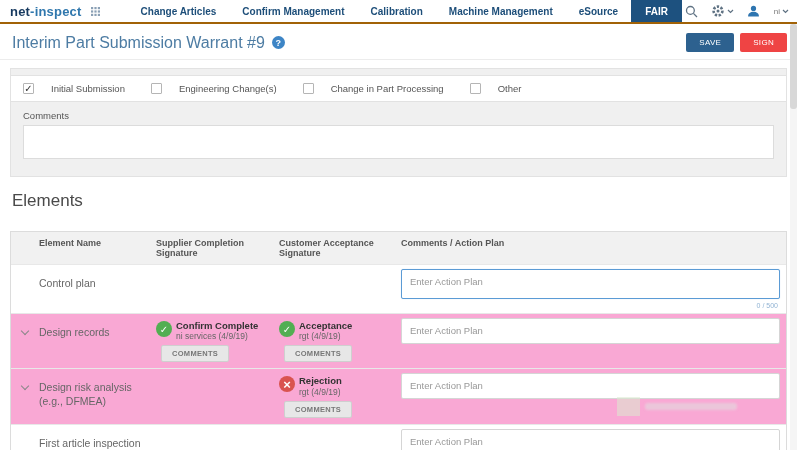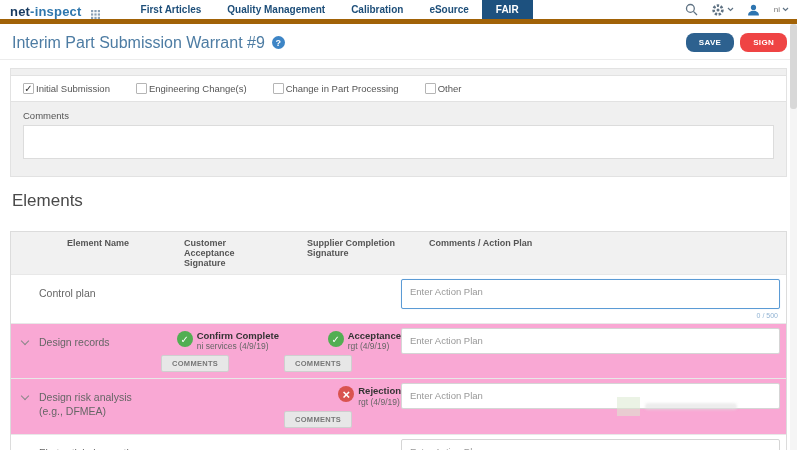--- a/index.html
+++ b/index.html
@@ -1,77 +1,77 @@
 <!DOCTYPE html>
 <html><head>
 <meta charset="utf-8">
 <style>
   * { box-sizing: border-box; margin: 0; padding: 0; }
   html,body { width:797px; height:450px; overflow:hidden; background:#fff;
     font-family:"Liberation Sans","DejaVu Sans",sans-serif; color:#444; position:relative; }
 
   
-  .nav { height:24px; display:flex; align-items:flex-end; background:#fff;
-    border-bottom:5px solid #a16207; padding-left:10px; position:relative; z-index:5; }
+  .nav { height:24px; display:flex; align-items:center; background:#fff;
+    border-bottom:2px solid #a16207; padding-left:10px; position:relative; z-index:5; }
   .logo { font-size:13px; font-weight:bold; color:#16395f; letter-spacing:.2px; white-space:nowrap; }
   .logo .lo2 { color:#2f77ad; font-weight:bold; }
   .apps-icon { margin-left:9px; display:inline-flex; }
   .nav-items { display:flex; align-items:center; margin-left:28px; height:100%; }
   .nav-item { font-size:10px; font-weight:600; color:#1d4e79; padding:0 13px; height:100%;
     display:flex; align-items:center; cursor:pointer; white-space:nowrap; }
   .nav-item.active { background:#1d517f; color:#fff; padding:0 14px; }
   .nav-right { margin-left:auto; display:flex; align-items:center; gap:13px; padding-right:8px; height:100%; }
   .icon-btn { display:inline-flex; align-items:center; gap:2px; cursor:pointer; }
   .user-label { font-size:8px; color:#777;margin-left:12px; }
 
   
   .title-row { display:flex; align-items:center; padding:9px 10px 7px 12px; border-bottom:1px solid #ececec; }
   .page-title { font-size:16px; font-weight:400; color:#4d7ca3; }
   .help-icon { width:13px; height:13px; border-radius:50%; background:#3d85c6; color:#fff;
     display:inline-flex; align-items:center; justify-content:center; font-size:9px; font-weight:bold;
     margin-left:7px; }
   .help-icon::after { content:"?"; }
   .btns { margin-left:auto; display:flex; gap:6px; }
-  .btn { border:none; color:#fff; font-size:8px; font-weight:700; padding:5px 13px;
-    border-radius:8px; cursor:pointer; font-family:inherit; letter-spacing:.3px;text-align:right; }
+  .btn { border:none; color:#fff; font-size:8px; font-weight:400; padding:5px 13px;
+    border-radius:2px; cursor:pointer; font-family:inherit; letter-spacing:.3px;text-align:right; }
   .btn-save { background:#2d618f; }
   .btn-sign { background:#ef4444; }
 
   .content { padding:0 10px; }
 
   
   .section-title { font-size:11px; color:#4a4a4a; padding:8px 2px 6px; border-bottom:1px solid #e6e6e6; }
   .reason-panel { border:1px solid #e2e2e2; background:#f0f0f0; margin-top:8px; }
   .checkbox-strip { background:#fff; border-top:1px solid #e2e2e2; border-bottom:1px solid #e2e2e2;
     margin-top:6px; padding:7px 12px; display:flex; align-items:center; gap:26px; }
-  .cb-item { display:flex; align-items:flex-end; gap:2px; cursor:pointer; }
+  .cb-item { display:flex; align-items:flex-end; gap:17px; cursor:pointer; }
   .cb-box { width:11px; height:11px; border:1px solid #b5b5b5; background:#fff; border-radius:1px;
     display:inline-flex; align-items:center; justify-content:center; font-size:10px; color:#333; }
   .cb-box.checked::after { content:"\2713"; font-weight:bold; line-height:1; }
   .cb-label { font-size:9.5px; color:#555; }
   .comments-block { padding:8px 12px 13px; }
   .comments-label { font-size:9.5px; color:#555; margin-bottom:4px; }
   .comments-input { width:100%; height:34px; border:1px solid #dcdcdc; background:#fff; resize:none;
     font-family:inherit; font-size:10px; padding:4px 6px; color:#444; }
 
   
   .elements-title { font-size:17px; color:#4a4a4a; padding:14px 2px 20px; }
   .el-table { border:1px solid #dcdcdc; background:#fff; }
   .el-grid { display:grid; grid-template-columns:28px 117px 123px 122px 1fr; }
   .el-header { background:#f1f1f1; padding:6px 0; font-size:9px; font-weight:700; color:#555; }
-  .el-header .hcell { padding-right:6px;margin-left:28px; }
+  .el-header .hcell { padding-right:6px; }
   .el-row { border-top:1px solid #e8e8e8; background:#fff; padding:4px 0; align-items:flex-start; }
   .el-row.shaded { background:#f9a8d4; }
   .cell { font-size:10.5px; }
   .chev-cell { display:flex; justify-content:center; padding-top:10px; }
   .chev { width:6px; height:6px; border-right:1.5px solid #888; border-bottom:1.5px solid #888;
     transform:rotate(45deg); visibility:hidden; cursor:pointer; }
   .el-name { color:#666; padding:8px 6px 0 0; line-height:1.25; }
   .sig { display:flex; flex-direction:column; padding-top:2px; }
-  .sig-top { display:flex; align-items:flex-start; gap:4px;justify-content:flex-end; }
+  .sig-top { display:flex; align-items:flex-start; gap:4px; }
   .sig-badge { width:16px; height:16px; min-width:16px; border-radius:50%; color:#fff;
     display:inline-flex; align-items:center; justify-content:center; font-size:10px; font-weight:bold; margin-top:1px; }
   .sig-badge.approved { background:#52ae52; }
   .sig-badge.approved::before { content:"\2713"; }
   .sig-badge.rejected { background:#d9534f; }
   .sig-badge.rejected::before { content:"\00d7"; font-size:13px; line-height:1; }
   .sig-text { display:flex; flex-direction:column; }
   .sig-label { font-size:9.5px; font-weight:700; color:#333; line-height:1.2; }
   .sig-signer { font-size:8.5px; color:#666; line-height:1.3; }
   .sig-comments-btn { margin:3px 0 2px 5px; align-self:flex-start; background:#e7e7e7;
@@ -106,23 +106,24 @@
         <rect x="6.8" y="0" width="2.2" height="2.2"></rect>
       <rect x="0" y="3.4" width="2.2" height="2.2"></rect>
         <rect x="3.4" y="3.4" width="2.2" height="2.2"></rect>
         <rect x="6.8" y="3.4" width="2.2" height="2.2"></rect>
       <rect x="0" y="6.8" width="2.2" height="2.2"></rect>
         <rect x="3.4" y="6.8" width="2.2" height="2.2"></rect>
         <rect x="6.8" y="6.8" width="2.2" height="2.2"></rect>
     </svg>
   </span>
   <div class="nav-items">
-    <span class="nav-item">First Articles</span>
-    <span class="nav-item">Quality Management</span>
+    <span class="nav-item">Change Articles</span>
+    <span class="nav-item">Confirm Management</span>
     <span class="nav-item">Calibration</span>
+    <span class="nav-item">Machine Management</span>
     <span class="nav-item">eSource</span>
     <span class="nav-item active">FAIR</span>
   </div>
   <div class="nav-right">
     <span class="icon-btn">
       <svg width="13" height="13" viewBox="0 0 13 13">
           <circle cx="5.4" cy="5.4" r="3.9" fill="none" stroke="#5f7283" stroke-width="1.3"></circle>
           <line x1="8.4" y1="8.4" x2="12" y2="12" stroke="#5f7283" stroke-width="1.3"></line>
         </svg>
     </span>
@@ -182,22 +183,22 @@
       <div class="comments-label">Comments</div>
       <textarea class="comments-input" style=""></textarea>
     </div>
   </div>
 
   <div class="elements-title">Elements</div>
   <div class="el-table">
     <div class="el-grid el-header">
       <div class="hcell"></div>
       <div class="hcell">Element Name</div>
+      <div class="hcell">Supplier Completion Signature</div>
       <div class="hcell">Customer Acceptance Signature</div>
-      <div class="hcell">Supplier Completion Signature</div>
       <div class="hcell">Comments / Action Plan</div>
     </div>
     <div>
   <div class="el-grid el-row">
     <div class="cell chev-cell">
             <span class="chev"></span>
           </div>
     <div class="cell el-name">Control plan</div>
     <div class="cell cell-supplier"></div>
     <div class="cell cell-customer"></div>

